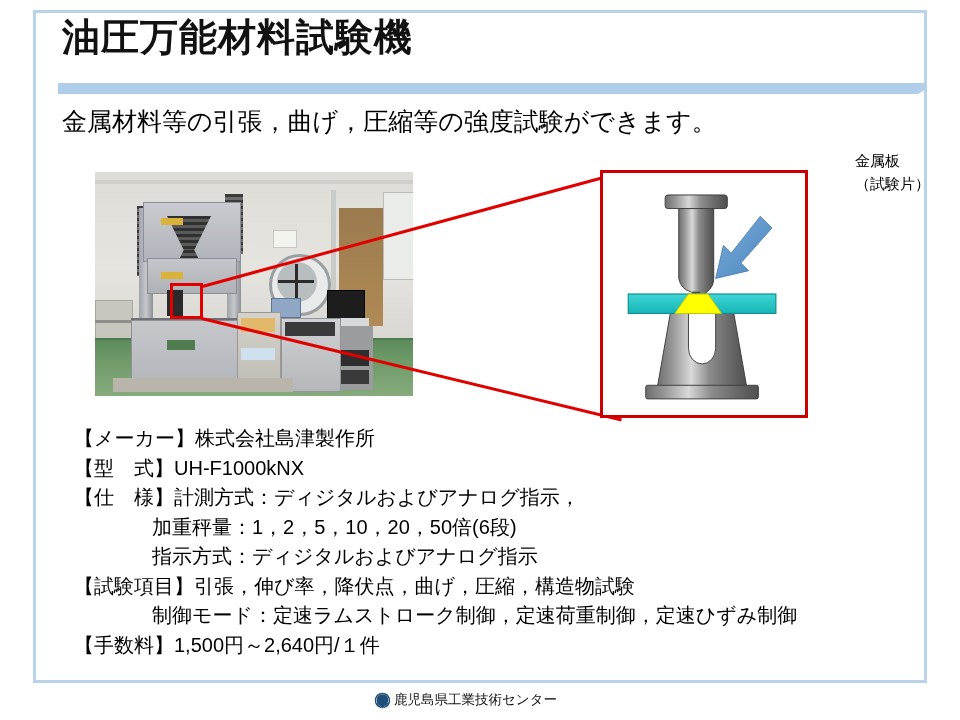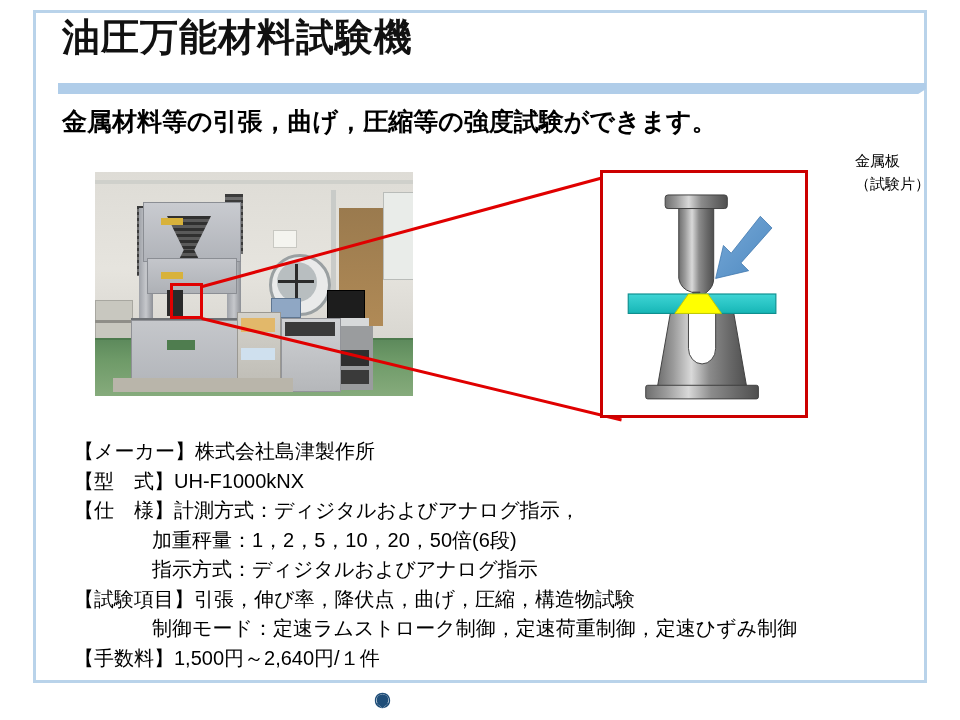--- a/index.html
+++ b/index.html
@@ -53,21 +53,20 @@
 
   
   #subtitle {
     position: absolute;
     left: 62px;
     top: 105px;
     font-size: 25px;
     line-height: 1.3;
     white-space: nowrap;
     color: #000000;
-    font-weight: bold;
   }
 
   
   #photo {
     position: absolute;
     left: 95px;
     top: 172px;
     width: 318px;
     height: 224px;
     overflow: hidden;
@@ -167,21 +166,21 @@
     left: 855px; top: 150px;
     font-size: 15px;
     line-height: 1.5;
     white-space: nowrap;
   }
 
   
   #spec-list {
     position: absolute;
     left: 74px;
-    top: 437px;
+    top: 424px;
     font-size: 20px;
     line-height: 29.5px;
     white-space: nowrap;
   }
   .spec-line { display: block; }
   .spec-line.indent { padding-left: 78px; }
 
   
   #footer {
     position: absolute;
@@ -328,13 +327,14 @@
 </div>
 
 <div id="footer">
   <svg id="footer-logo" viewBox="0 0 40 40">
     <path d="M20 2 C30 2 38 9 38 20 C38 31 30 38 20 38 C10 38 2 31 2 20 C2 9 10 2 20 2 Z
              M20 5 C12 5 5 11 5 20 C5 25 8 29 12 32 L20 38 L28 32 C32 29 35 25 35 20 C35 11 28 5 20 5 Z" fill="#1f4e79"></path>
     <circle cx="20" cy="19" r="14" fill="#1f4e79"></circle>
     <path d="M20 5 a14 14 0 0 1 0 28 a9 9 0 0 0 0 -28 Z" fill="#ffffff"></path>
     <path d="M6 26 L20 38 L34 26 Z" fill="#1f4e79"></path>
   </svg>
+  <span id="footer-jp">鹿児島県工業技術センター</span>
 </div>
 
 </body></html>

